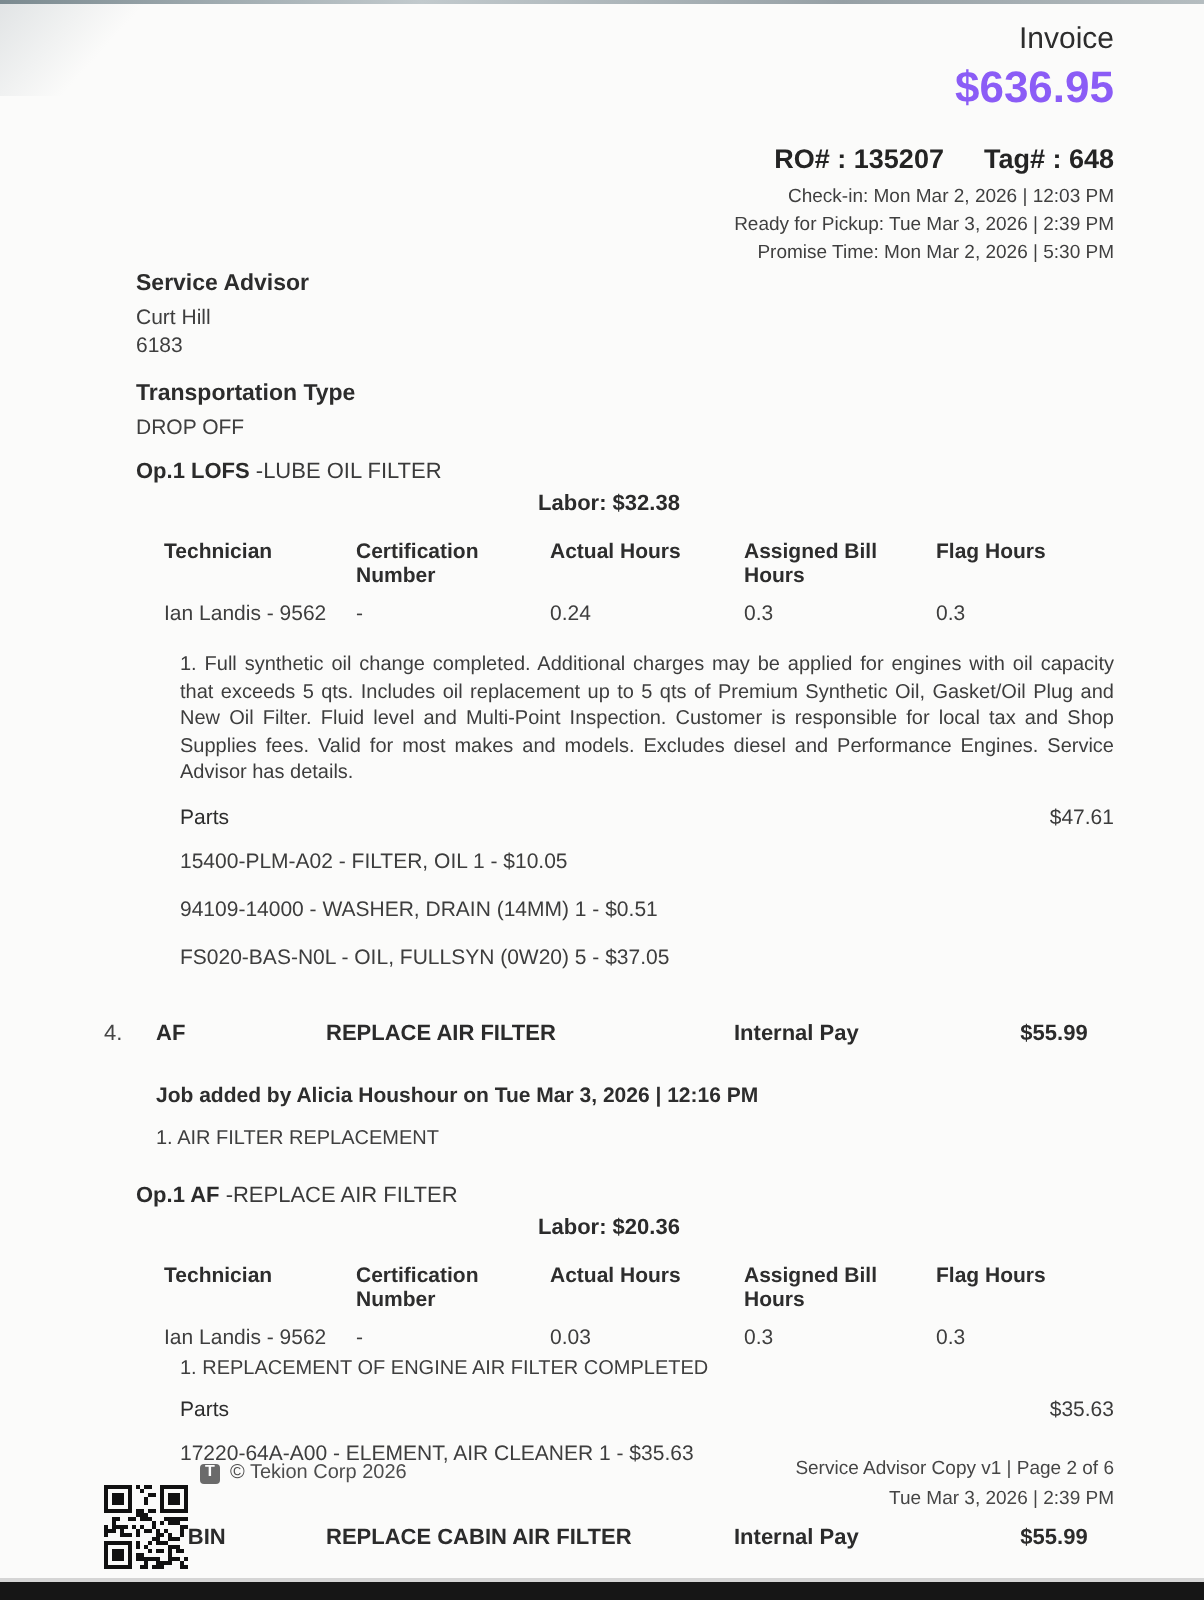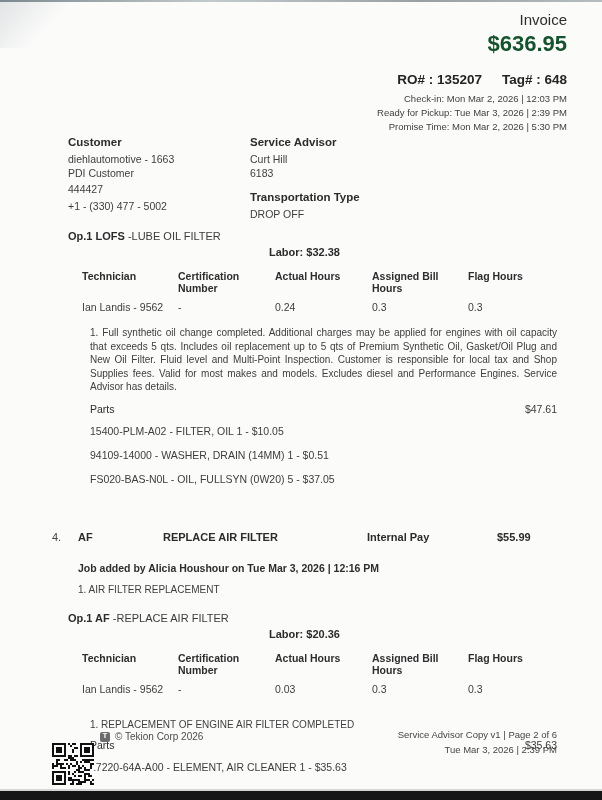--- a/index.html
+++ b/index.html
@@ -10,23 +10,23 @@
     font-family:"Liberation Sans", sans-serif; color:#3b3b3b;
   }
   .top-edge { position:absolute; top:0; left:0; right:0; height:2px;
     background:linear-gradient(90deg,#7b8a90,#c2cacd 35%,#96a0a5 70%,#b5bdc0); }
   .corner-smudge { position:absolute; top:2px; left:0; width:90px; height:46px;
     background:linear-gradient(132deg,#ccd1d4 0%, rgba(250,250,250,0) 55%); opacity:.55; }
   .bottom-edge { position:absolute; bottom:0; left:0; right:0; height:9px; background:#161616; }
   .bottom-edge:before { content:""; position:absolute; top:-2px; left:0; right:0; height:2px; background:#8f8f8f; opacity:.35; }
 
   
-  .hdr { position:absolute; top:11px; right:35px; text-align:right; }
+  .hdr { position:absolute; top:11px; right:45px; text-align:right; }
   .doc-type { font-size:15px; color:#2d2d2d; }
-  .total { font-size:22px; font-weight:bold; color:#14532d; margin-top:3px; }
+  .total { font-size:22px; font-weight:bold; color:#8b5cf6; margin-top:3px; }
   .ro-line { margin-top:15px; font-size:13.5px; font-weight:bold; color:#242424; }
   .ro-line .tag { margin-left:20px; }
   .hdr-meta { margin-top:5px; font-size:9.5px; color:#3f3f3f; line-height:14px; }
 
   
   .info { position:absolute; top:136px; left:68px; right:45px; display:flex; }
   .info-col1 { width:182px; }
   .info-col2 { width:172px; }
   .info-col3 { flex:1; }
   .info-title { font-weight:bold; font-size:11.5px; color:#2c2c2c; margin-bottom:5px; }
@@ -49,21 +49,21 @@
   .parts-line .plabel { font-weight:normal; color:#2c2c2c; }
   .part-item { margin:8px 0 0 38px; font-size:10.5px; line-height:16px; color:#3d3d3d; }
 
   .job-row { display:flex; font-size:11px; align-items:baseline; }
   .job-row.first { margin-top:24px; }
   .job-row.second { margin-top:28px; }
   .job-num { width:26px; color:#454545; }
   .job-code { width:85px; font-weight:bold; color:#2b2b2b; }
   .job-title { flex:1; font-weight:bold; color:#2b2b2b; }
   .job-pay { width:130px; font-weight:bold; color:#2b2b2b; }
-  .job-price { width:60px; text-align:left; font-weight:bold; color:#2b2b2b;margin-top:20px; }
+  .job-price { width:60px; text-align:center; font-weight:bold; color:#2b2b2b; }
   .job-added { margin:19px 0 0 26px; font-size:10.5px; font-weight:bold; color:#2d2d2d; }
   .job-note { margin:10px 0 0 26px; font-size:10px; color:#3e3e3e; }
   .op-gap { margin-top:17px; }
 
   
   .qr { position:absolute; left:52px; top:741px; width:42px; height:45px; }
   .tek-line { position:absolute; left:100px; top:731px; font-size:10px; color:#4d4d4d; display:flex; align-items:center; }
   .tek-icon { display:inline-block; width:10px; height:10px; background:#6b6b6b; border-radius:2px; margin-right:5px; position:relative; }
   .tek-icon:after { content:"T"; position:absolute; left:0; right:0; top:-1px; text-align:center; color:#fff; font-size:8px; font-weight:bold; }
   .ftr-right { position:absolute; right:45px; top:728px; text-align:right; font-size:9.5px; color:#454545; line-height:14.5px; }
@@ -82,27 +82,20 @@
       <span>RO# : 135207</span><span class="tag">Tag# : 648</span>
     </div>
     <div class="hdr-meta">
       <div>Check-in: Mon Mar 2, 2026 | 12:03 PM</div>
       <div>Ready for Pickup: Tue Mar 3, 2026 | 2:39 PM</div>
       <div>Promise Time: Mon Mar 2, 2026 | 5:30 PM</div>
     </div>
   </div>
 
   <div class="info">
-    <div class="info-col1">
-      <div class="info-title">Customer</div>
-      <div class="info-line">diehlautomotive - 1663</div>
-      <div class="info-line">PDI Customer</div>
-      <div class="info-line" style="margin-top:3px">444427</div>
-      <div class="info-line" style="margin-top:3px">+1 - (330) 477 - 5002</div>
-    </div>
     <div class="info-col3">
       <div class="info-title">Service Advisor</div>
       <div class="info-line">Curt Hill</div>
       <div class="info-line">6183</div>
       <div class="info-title transport">Transportation Type</div>
       <div class="info-line">DROP OFF</div>
     </div>
   </div>
 
   <div class="main">
@@ -155,30 +148,31 @@
         <div class="c5">Flag Hours</div>
       </div>
       <div class="lrow body">
         <div class="c1">Ian Landis - 9562</div>
         <div class="c2">-</div>
         <div class="c3">0.03</div>
         <div class="c4">0.3</div>
         <div class="c5">0.3</div>
       </div>
     </div>
-    <div class="job-note" style="margin-left:38px; margin-top:24px;">1. REPLACEMENT OF ENGINE AIR FILTER COMPLETED</div>
+    <div class="job-note" style="margin-left:38px; margin-top:4px;">1. REPLACEMENT OF ENGINE AIR FILTER COMPLETED</div>
     <div class="parts-line">
       <span class="plabel">Parts</span>
       <span>$35.63</span>
     </div>
     <div class="part-item">17220-64A-A00 - ELEMENT, AIR CLEANER 1 - $35.63</div>
 
     <div class="job-row second">
       <div class="job-num">5.</div>
       <div class="job-code">CABIN</div>
+      <div class="job-title">REPLACE CABIN AIR FILTER</div>
       <div class="job-pay">Internal Pay</div>
       <div class="job-price">$55.99</div>
     </div>
 
   </div>
 
   <svg class="qr" id="qr-svg" viewBox="0 0 21 21" shape-rendering="crispEdges">
       <rect x="0" y="0" width="21" height="21" fill="#fbfbfa"></rect>
       <rect x="0" y="0" width="7" height="7" fill="#111"></rect>
       <rect x="1" y="1" width="5" height="5" fill="#fbfbfa"></rect>

